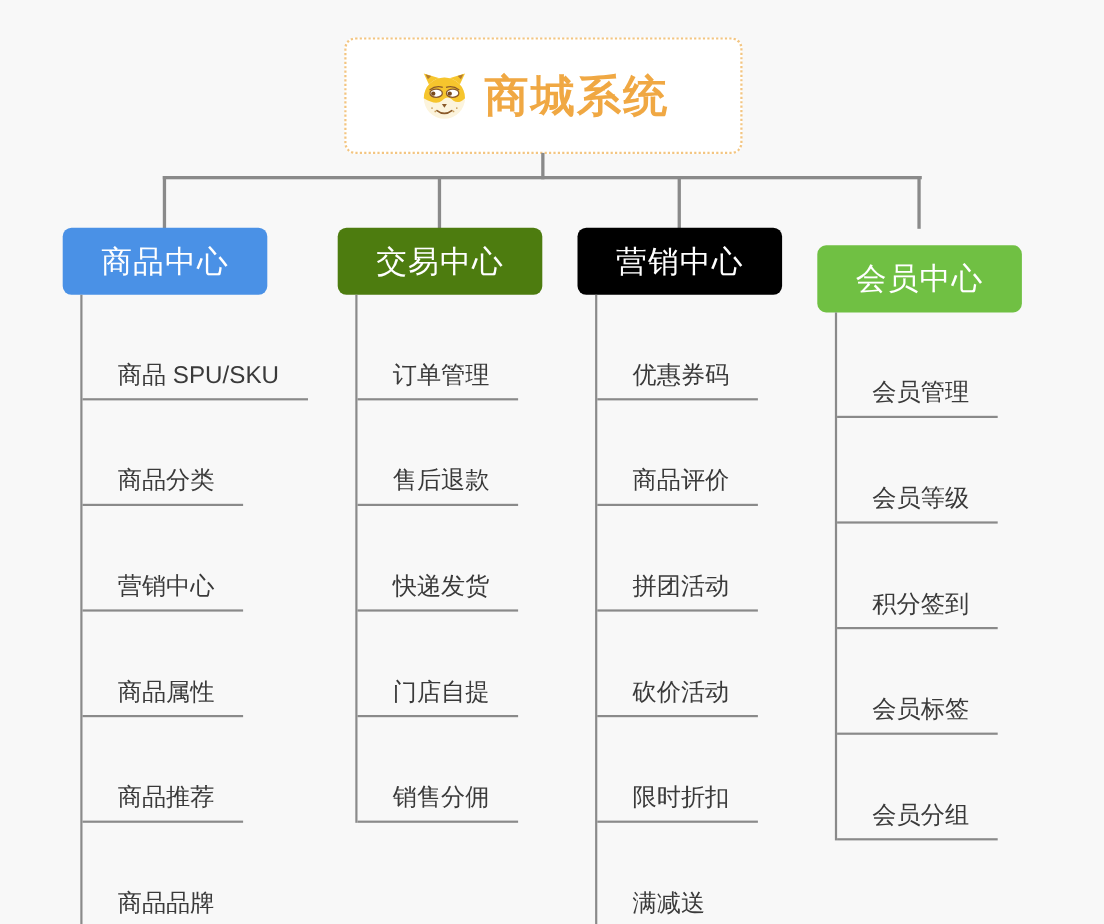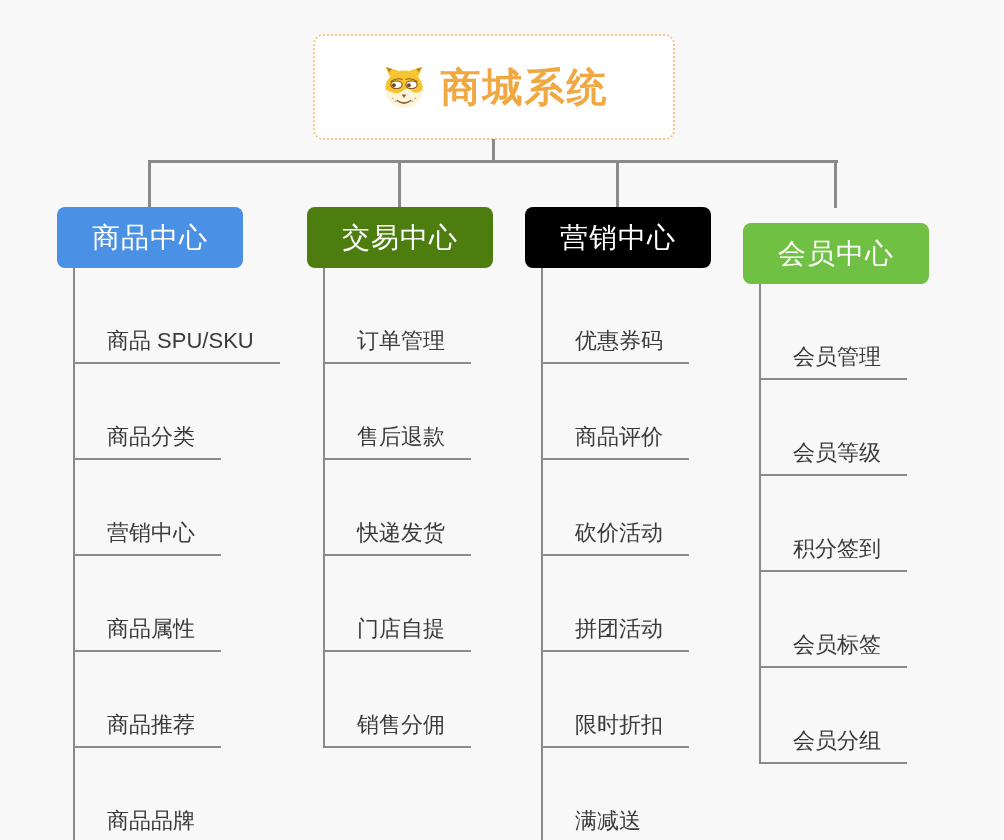--- a/index.html
+++ b/index.html
@@ -106,22 +106,22 @@
       <div class="leaf">门店自提</div>
       <div class="leaf">销售分佣</div>
     </div>
   </div>
 
   <div class="branch b3">
     <div class="branch-header" style="background-color: #000000;">营销中心</div>
     <div class="leaves">
       <div class="leaf">优惠券码</div>
       <div class="leaf">商品评价</div>
+      <div class="leaf">拼团活动</div>
       <div class="leaf">砍价活动</div>
-      <div class="leaf">拼团活动</div>
       <div class="leaf">限时折扣</div>
       <div class="leaf">满减送</div>
     </div>
   </div>
 
   <div class="branch b4">
     <div class="branch-header" style="background-color: rgb(112, 192, 67);">会员中心</div>
     <div class="leaves">
       <div class="leaf">会员管理</div>
       <div class="leaf">会员等级</div>

